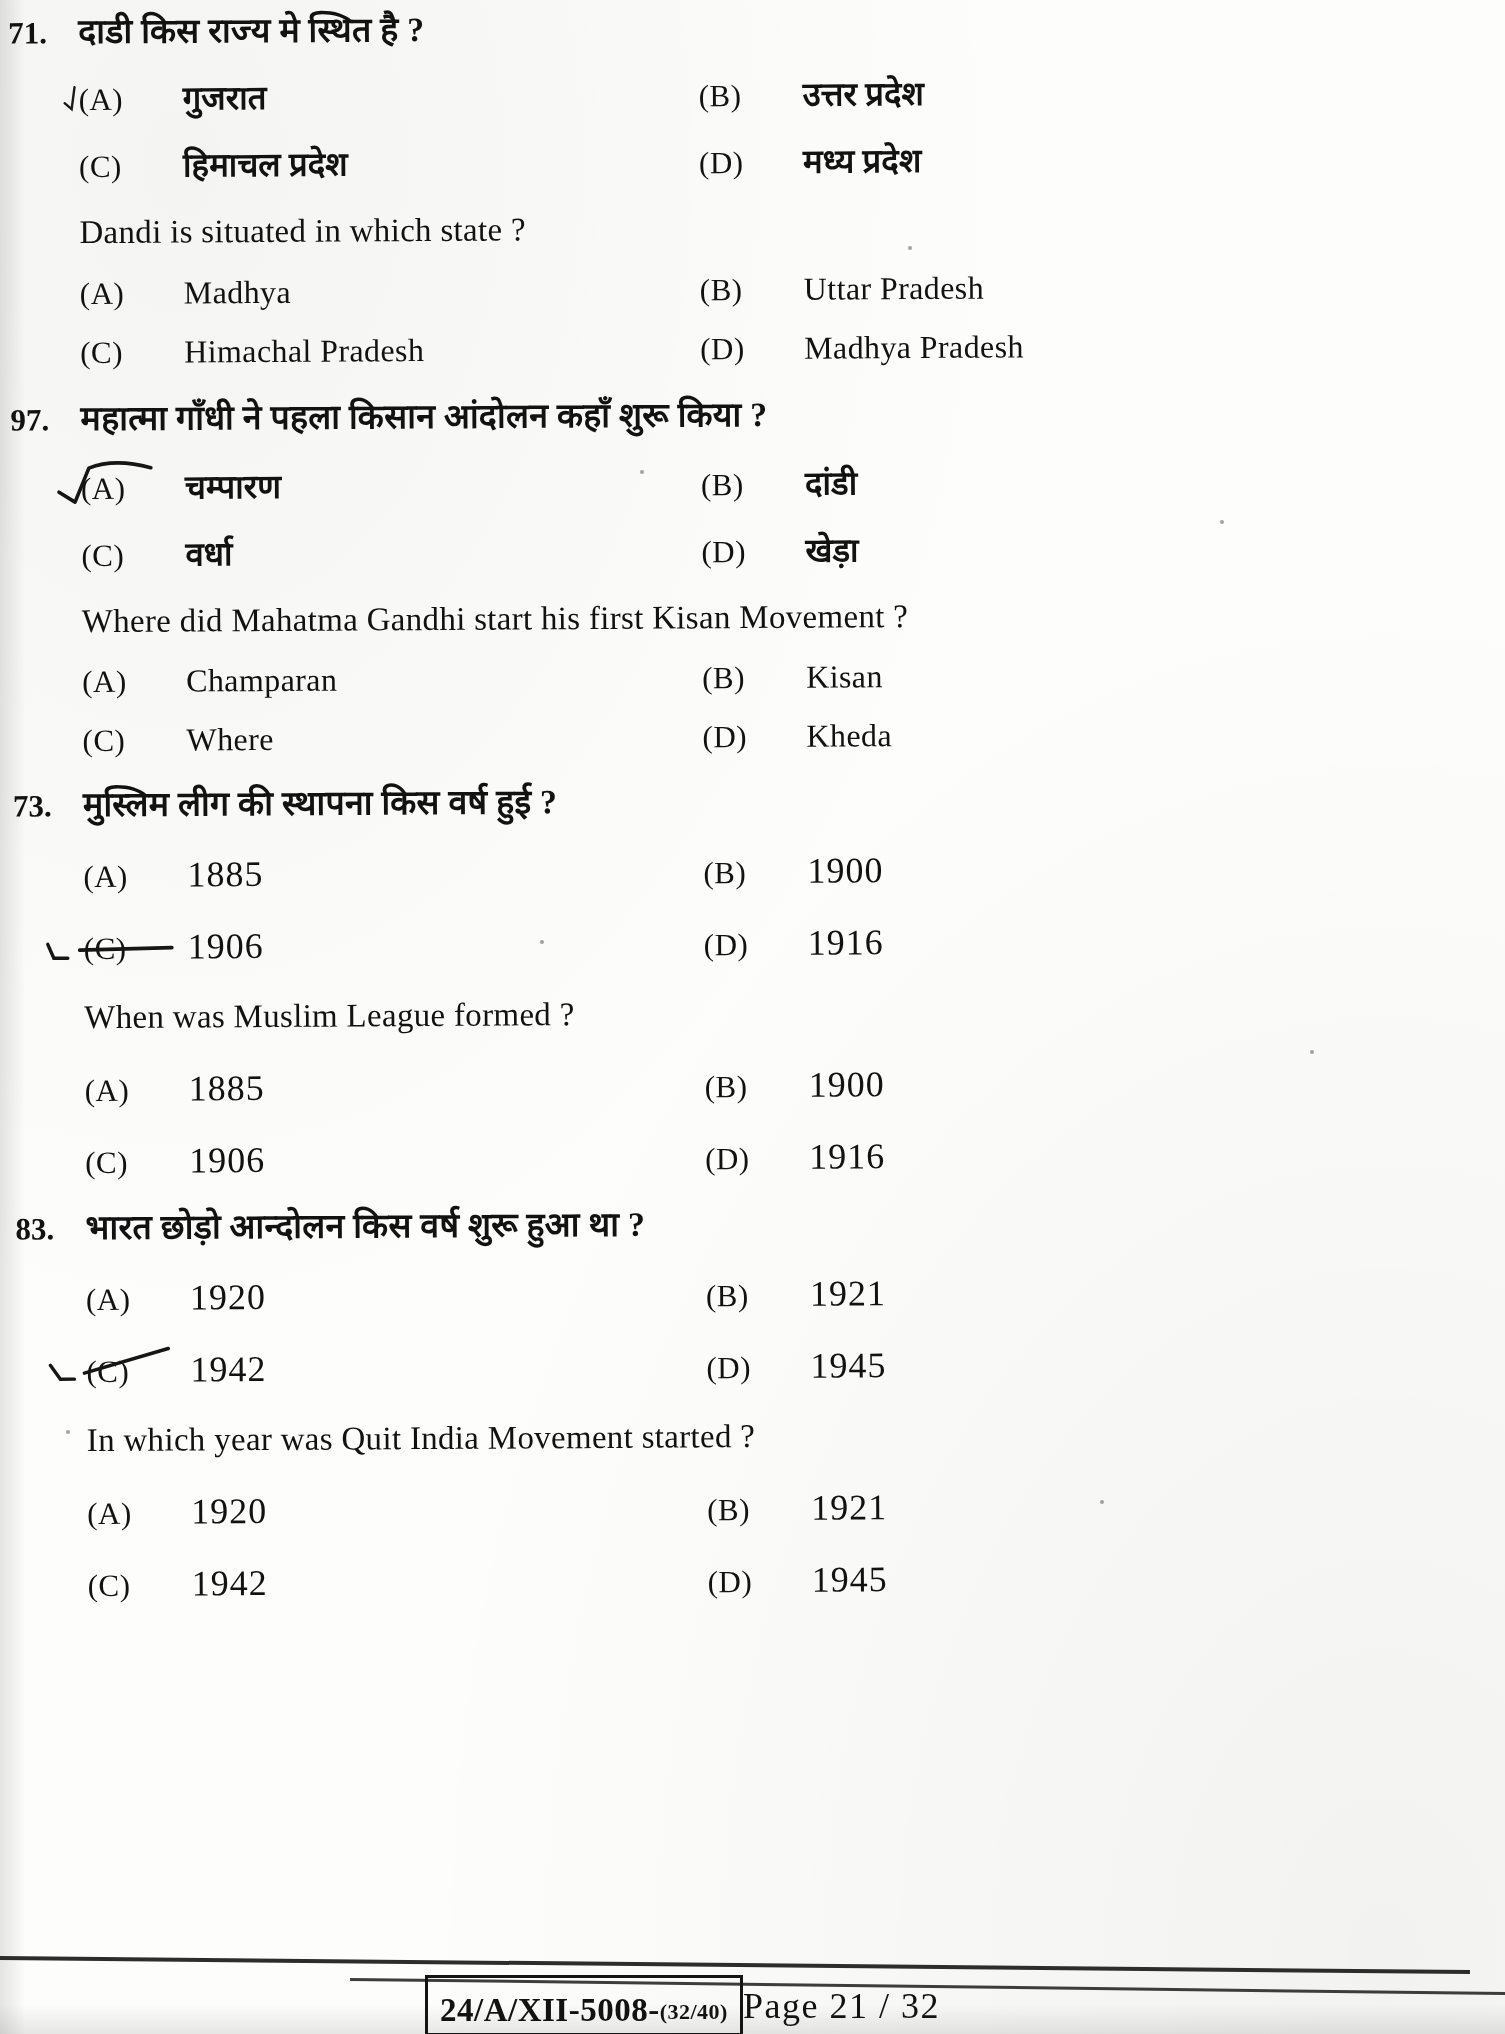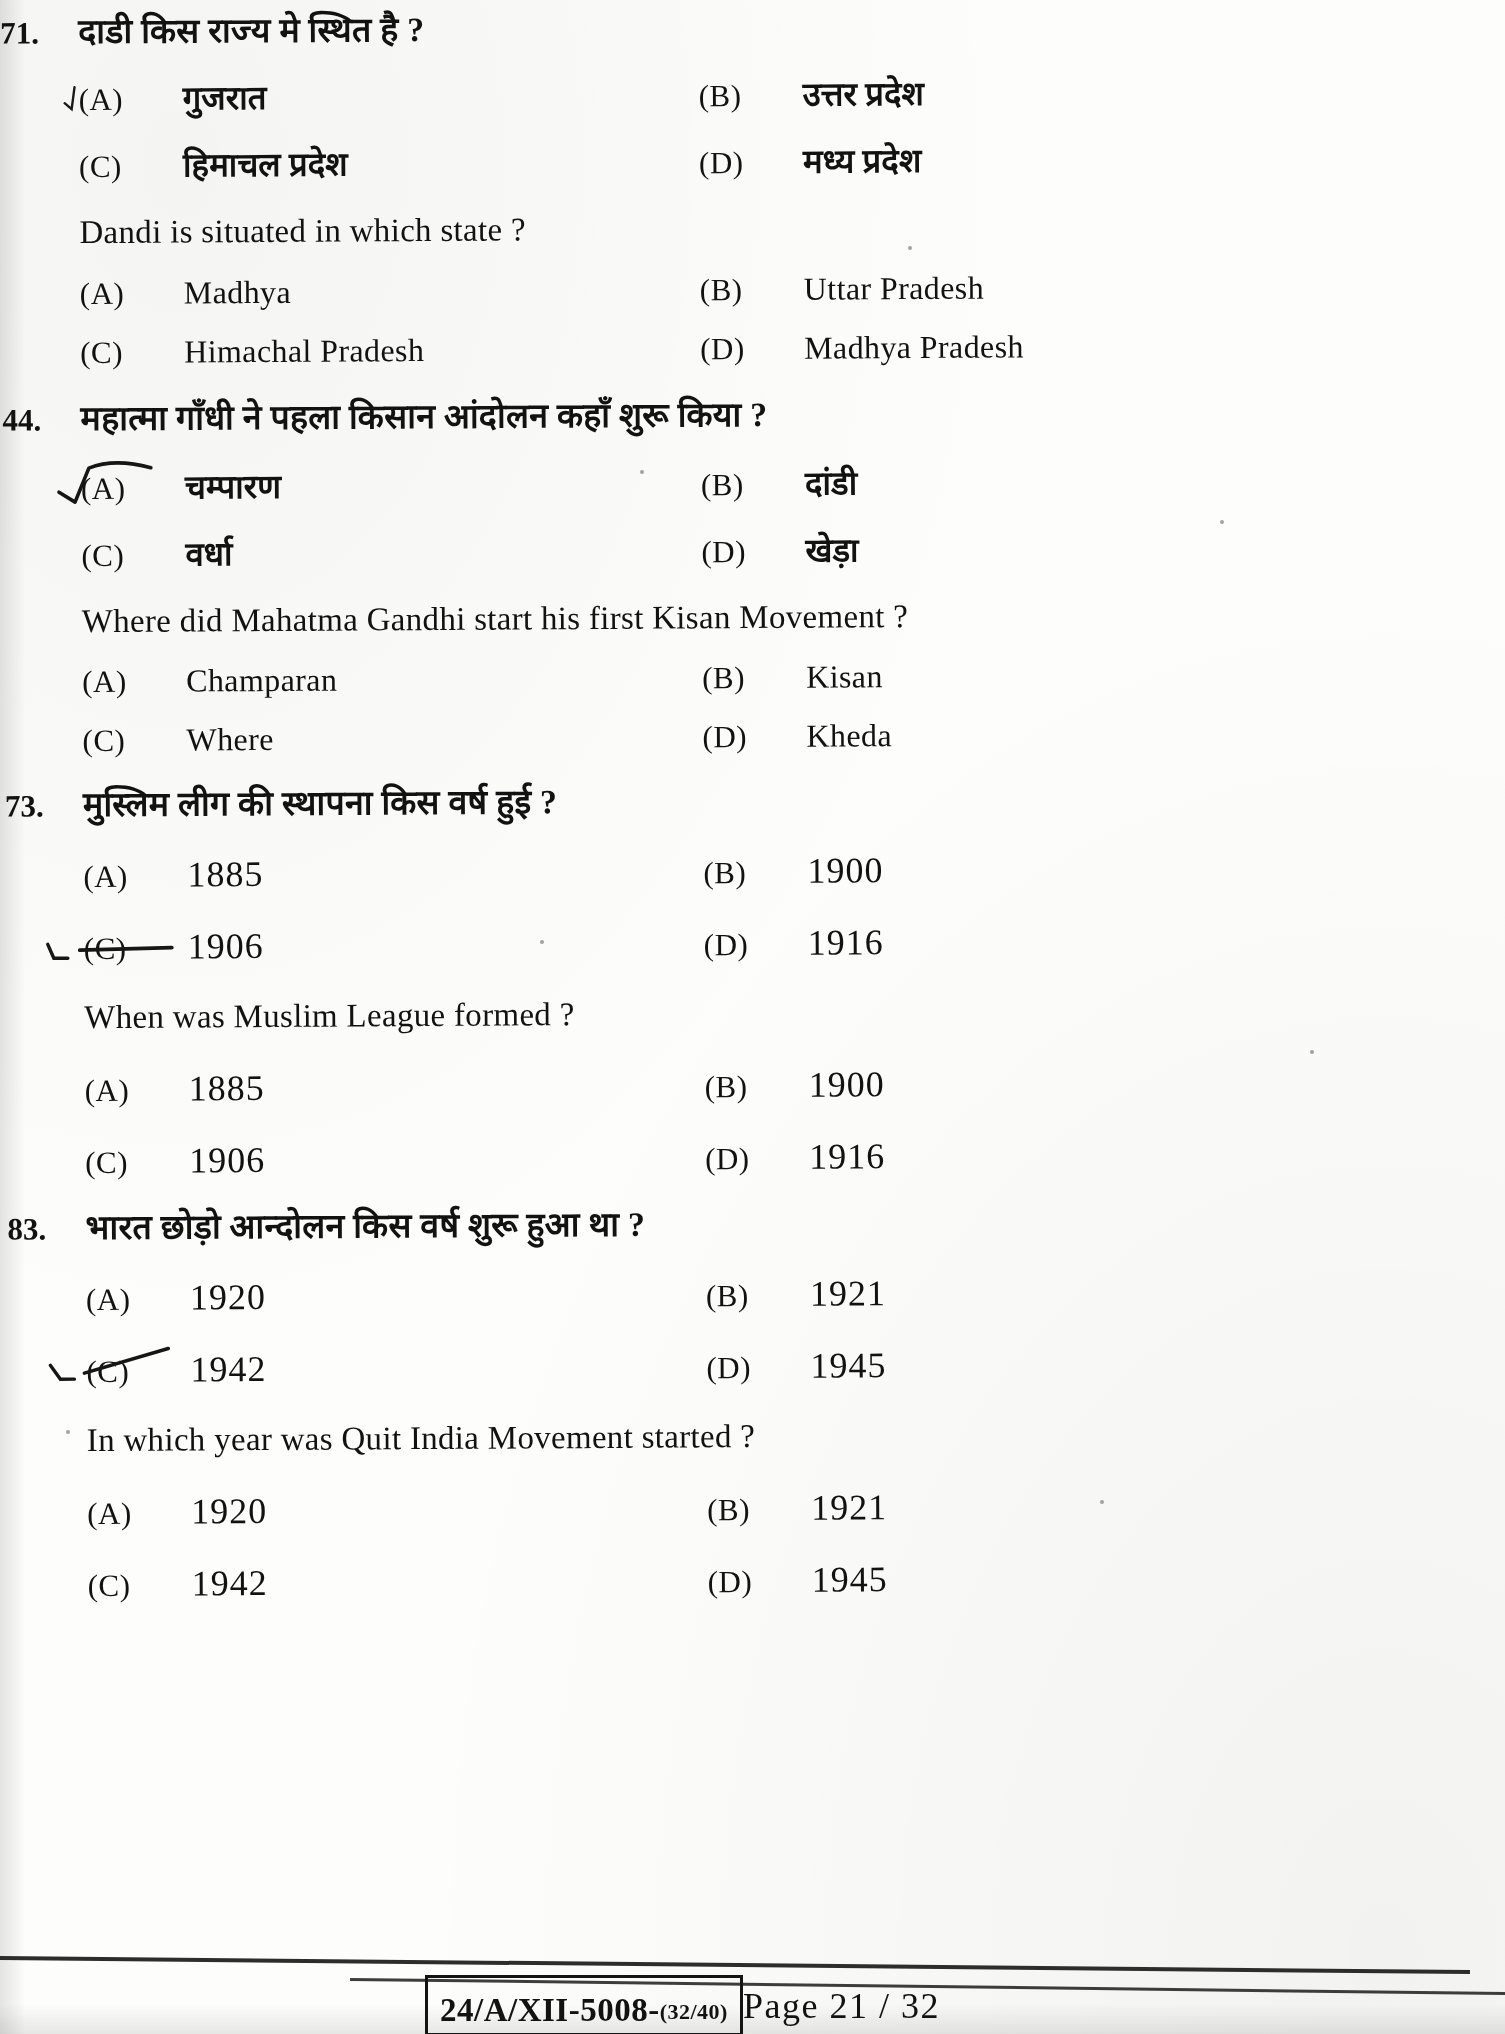--- a/index.html
+++ b/index.html
@@ -39,21 +39,21 @@
 
   .q-line {
     display: flex;
     align-items: baseline;
     margin: 0;
   }
   .q-num {
     width: 78px;
     flex: 0 0 78px;
     text-align: left;
-    padding-left: 0;
+    padding-left: 8px;
     box-sizing: border-box;
     font-size: 31px;
     font-weight: 600;
   }
   .q-text-hi {
     font-size: 34px;
     font-weight: 700;
     letter-spacing: 0.2px;
     line-height: 1.15;
   }
@@ -242,21 +242,21 @@
         </span>
         <span class="opt right">
           <span class="opt-key">(D)</span>
           <span class="opt-val-en">Madhya Pradesh</span>
         </span>
       </div>
     </div>
 
     <div class="q-block" style="margin-top:28px;">
       <div class="q-line">
-        <span class="q-num">44.</span>
+        <span class="q-num">97.</span>
         <span class="q-text-hi">महात्मा गाँधी ने पहला किसान आंदोलन कहाँ शुरू किया  ?</span>
       </div>
 
       <div class="opt-row" style="margin-top:26px;">
         <span class="opt left">
           <span class="opt-key">(A)</span>
           <span class="opt-val-hi">चम्पारण</span>
         </span>
         <span class="opt right">
           <span class="opt-key">(B)</span>

